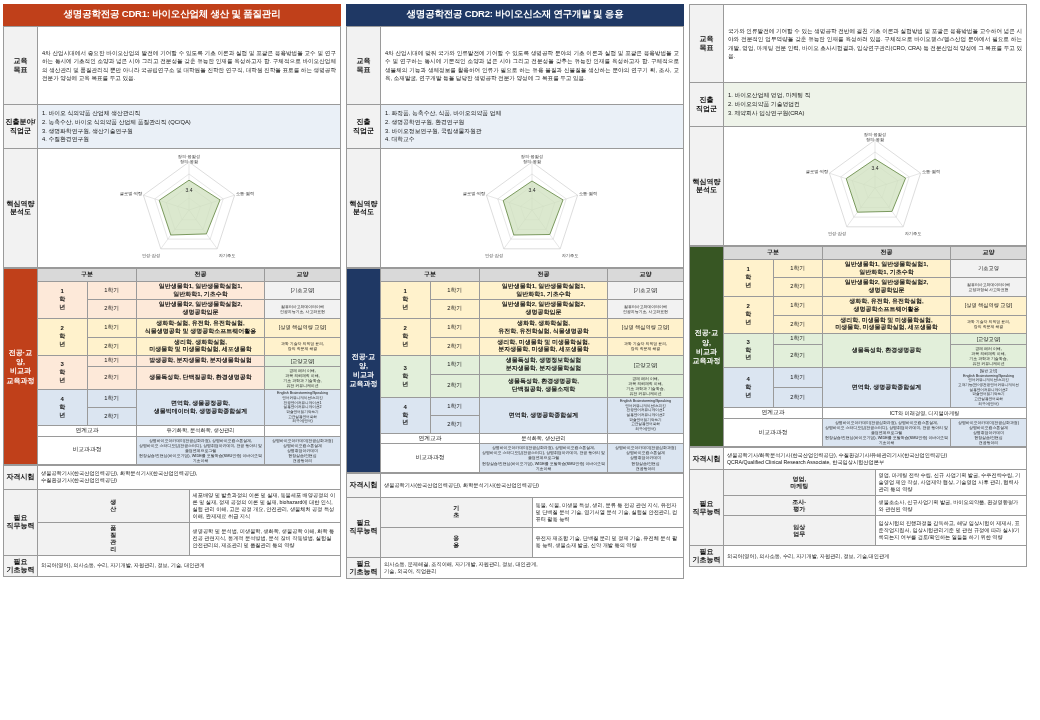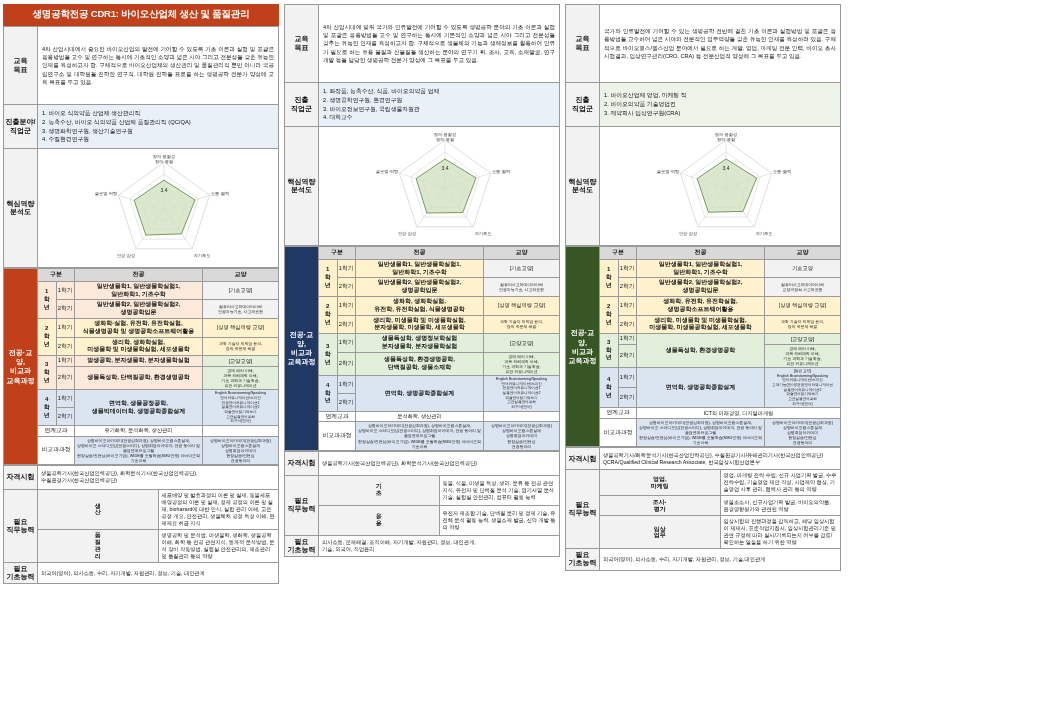--- a/index.html
+++ b/index.html
@@ -6,21 +6,21 @@
   html, body { margin:0; padding:0; }
   body {
     width:1040px; height:720px;
     background:#ffffff;
     font-family:"Liberation Sans", sans-serif;
     font-size:6px;
     color:#111;
     overflow:hidden;
   }
   .page { display:flex; width:1040px; height:720px; padding:4px 3px; gap:5px; }
-  .col { width:276px; display:flex; flex-direction:column; }
+  .col { width:338px; display:flex; flex-direction:column; }
 
   .card-title {
     text-align:center;
     font-weight:bold;
     font-size:9.5px;
     color:#fff;
     padding:4px 0 5px 0;
     letter-spacing:-0.2px;
   }
   .c1 .card-title { background:#c0401a; }
@@ -254,20 +254,21 @@
       <tr>
         <td class="lbl vlbl" style="white-space:pre-line">필요
 기초능력</td>
         <td colspan="2" class="foot-cell" style="white-space:pre-line;height:20px">외국어(영어), 의사소통, 수리, 자기개발, 자원관리, 정보, 기술, 대인관계</td>
       </tr>
     </tbody>
       </table>
   </div>
 
   <div class="col c2">
+    <div class="card-title">생명공학전공 CDR2: 바이오신소재 연구개발 및 응용</div>
     <table class="grid">
       <tbody>
           <tr>
         <td class="lbl" style="white-space:pre-line">교육
 목표</td>
         <td class="body-cell" style="height:78px">4차 산업시대에 맞춰 국가와 인류발전에 기여할 수 있도록 생명공학 분야의 기초 이론과 실험 및 포괄은 응용방법을 교수 및 연구하는 동시에 기본적인 소양과 넓은 시야 그리고 전문성을 갖추는 유능한 인재를 육성하고자 함. 구체적으로 생물체의 기능과 생체정보를 활용하여 인류가 필요로 하는 유용 물질과 신물질을 생산하는 분야의 연구기 획, 조사, 교육, 소재발굴, 연구개발 등을 담당한 생명공학 전문가 양성에 그 목표를 두고 있음.</td>
       </tr>
       <tr>
         <td class="lbl" style="white-space:pre-line">진출
 직업군</td>

